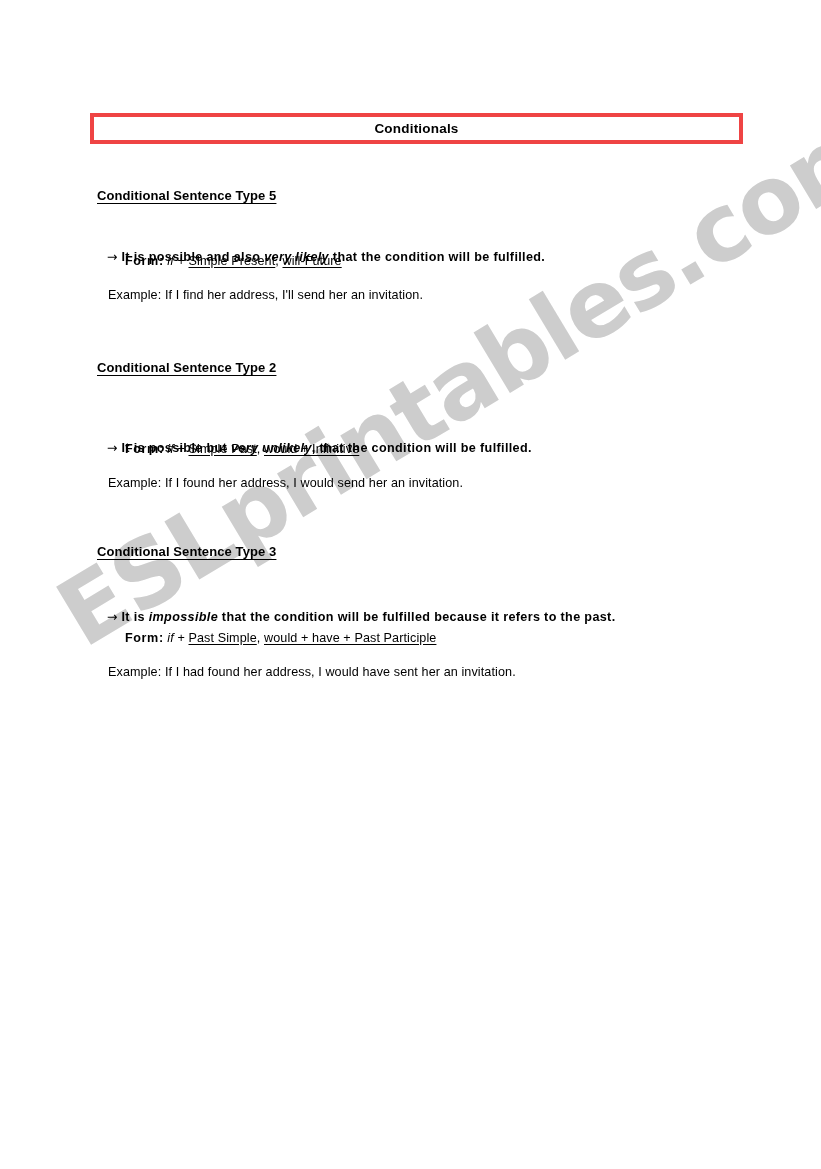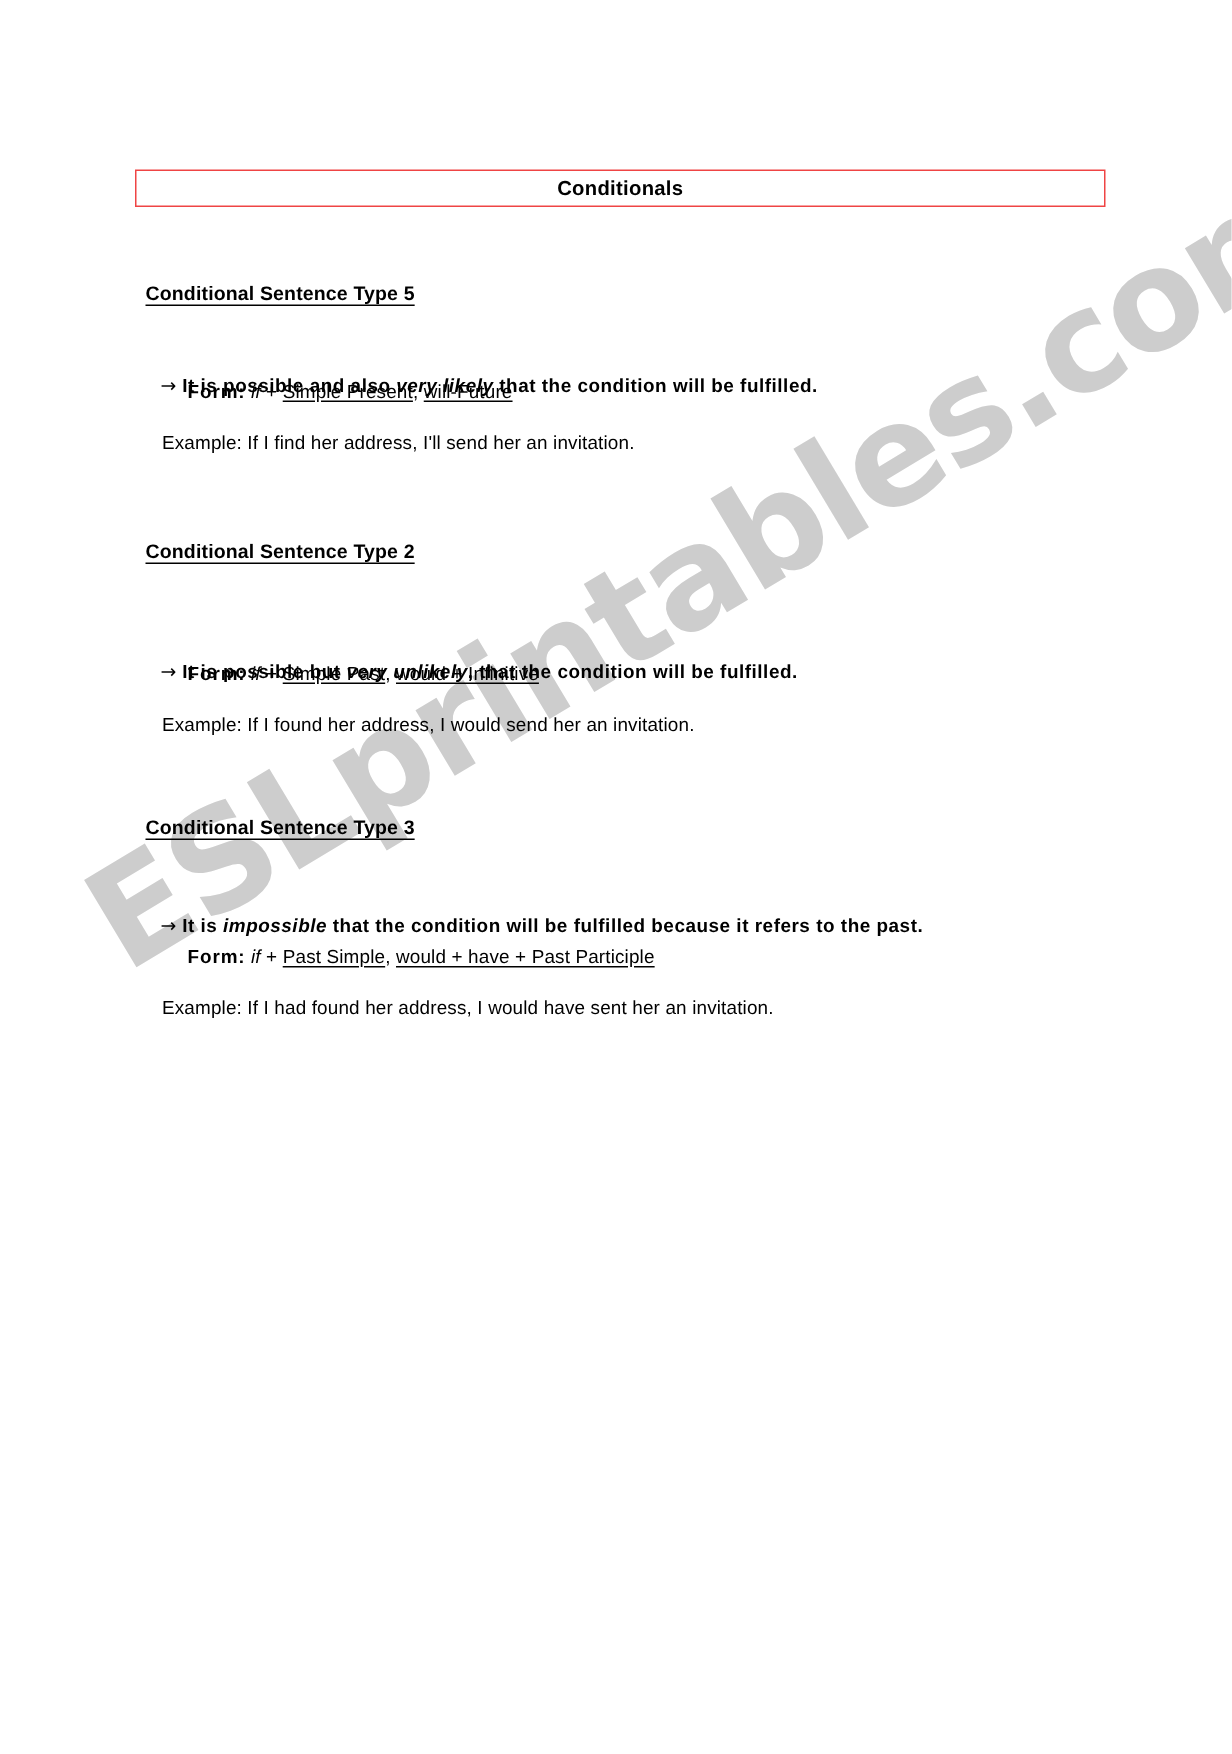--- a/index.html
+++ b/index.html
@@ -49,21 +49,21 @@
     height: 1169px;
     z-index: 1;
   }
 
   .title-box {
     position: absolute;
     left: 90px;
     top: 113px;
     width: 645px;
     height: 23px;
-    border: 1px solid #ef4444;
+    border: 4px solid #ef4444;
     background: transparent;
     display: flex;
     align-items: center;
     justify-content: center;
   }
   .title-text {
     font-size: 13.5px;
     font-weight: bold;
     letter-spacing: 0.2px;
     line-height: 1;

